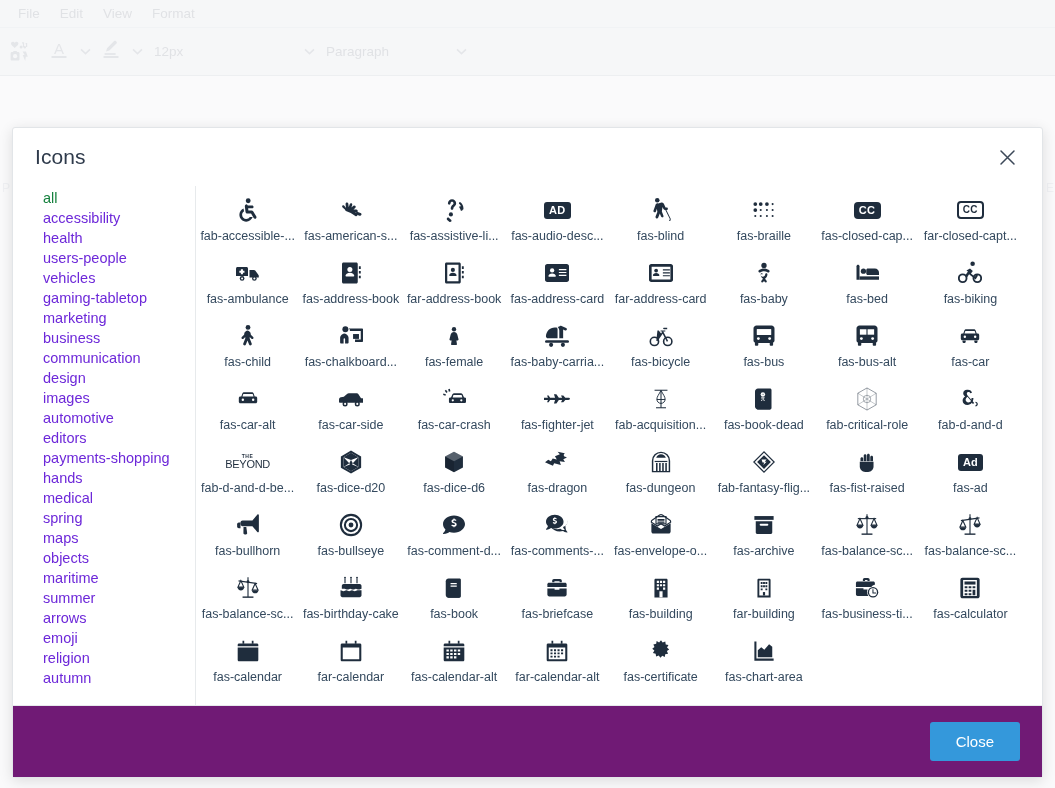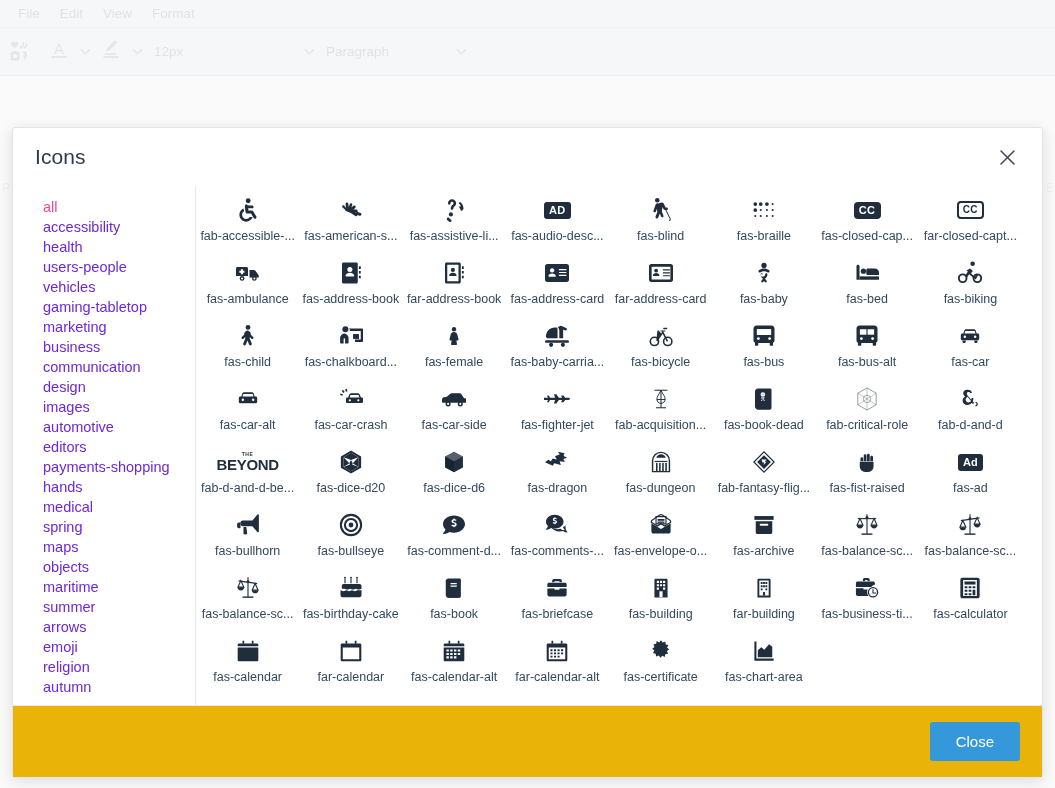--- a/index.html
+++ b/index.html
@@ -182,21 +182,21 @@
     max-width: 100%;
     padding: 0 3px;
     white-space: nowrap;
     overflow: hidden;
     text-overflow: ellipsis;
     text-align: center;
   }
 
   .modal-footer {
     flex: 0 0 72px;
-    background: #eab308;
+    background: #701a75;
     border-top: 1px solid #e7eaec;
     display: flex;
     align-items: center;
     justify-content: flex-end;
     padding: 0 22px;
   }
   #close-button {
     background: #3498db;
     color: #ffffff;
     border: none;
@@ -286,21 +286,21 @@
     <div class="modal-title">Icons</div>
     <button class="modal-close">
       <svg width="17" height="17" viewBox="0 0 17 17" fill="none" stroke="currentColor" stroke-width="1.5" stroke-linecap="round">
         <path d="M2 2 L15 15 M15 2 L2 15"></path>
       </svg>
     </button>
   </div>
 
   <div class="modal-body">
     <div id="category-pane">
-        <div class="category-item active" style="color: #ec4899; margin-top: 9px;">all</div>
+        <div class="category-item active" style="color: #15803d;">all</div>
         <div class="category-item">accessibility</div>
         <div class="category-item">health</div>
         <div class="category-item">users-people</div>
         <div class="category-item">vehicles</div>
         <div class="category-item">gaming-tabletop</div>
         <div class="category-item">marketing</div>
         <div class="category-item">business</div>
         <div class="category-item">communication</div>
         <div class="category-item">design</div>
         <div class="category-item">images</div>
@@ -581,45 +581,45 @@
                 <path d="M156 148l-18 54h236l-18-54z" fill="#fff"></path>
                 <circle cx="146" cy="270" r="26" fill="#fff"></circle>
                 <circle cx="366" cy="270" r="26" fill="#fff"></circle>
               </svg>
             </div>
             <div class="icon-label">fas-car-alt</div>
           </div>
           <div class="icon-cell">
             <div class="icon-glyph">
               <svg width="24" height="26" viewBox="0 0 512 512" fill="currentColor">
+                <path d="M492 240h-22l-48-76c-12-19-33-30-55-30H212c-17 0-34 6-47 18l-62 56-62 12c-24 5-41 26-41 50v42c0 13 11 24 24 24h480c11 0 20-9 20-20v-56c0-11-9-20-32-20z"></path>
+                <circle cx="130" cy="360" r="54"></circle>
+                <circle cx="130" cy="360" r="22" fill="#fff"></circle>
+                <circle cx="390" cy="360" r="54"></circle>
+                <circle cx="390" cy="360" r="22" fill="#fff"></circle>
+              </svg>
+            </div>
+            <div class="icon-label">fas-car-side</div>
+          </div>
+          <div class="icon-cell">
+            <div class="icon-glyph">
+              <svg width="24" height="26" viewBox="0 0 512 512" fill="currentColor">
                 <path d="M86 60l34 44-28 22-34-44z"></path>
                 <path d="M166 36l14 54-34 10-14-54z"></path>
                 <path d="M30 138l52 14-8 34-52-14z"></path>
                 <path d="M218 164c8-18 26-30 46-30h134c20 0 38 12 46 30l26 60h16c16 0 28 12 28 28v62c0 16-12 28-28 28H176c-16 0-28-12-28-28v-62c0-16 12-28 28-28h16z"></path>
                 <path d="M244 172l-16 50h206l-16-50z" fill="#fff"></path>
                 <circle cx="230" cy="284" r="24" fill="#fff"></circle>
                 <circle cx="412" cy="284" r="24" fill="#fff"></circle>
               </svg>
             </div>
             <div class="icon-label">fas-car-crash</div>
           </div>
           <div class="icon-cell">
             <div class="icon-glyph">
-              <svg width="24" height="26" viewBox="0 0 512 512" fill="currentColor">
-                <path d="M492 240h-22l-48-76c-12-19-33-30-55-30H212c-17 0-34 6-47 18l-62 56-62 12c-24 5-41 26-41 50v42c0 13 11 24 24 24h480c11 0 20-9 20-20v-56c0-11-9-20-32-20z"></path>
-                <circle cx="130" cy="360" r="54"></circle>
-                <circle cx="130" cy="360" r="22" fill="#fff"></circle>
-                <circle cx="390" cy="360" r="54"></circle>
-                <circle cx="390" cy="360" r="22" fill="#fff"></circle>
-              </svg>
-            </div>
-            <div class="icon-label">fas-car-side</div>
-          </div>
-          <div class="icon-cell">
-            <div class="icon-glyph">
               <svg width="26" height="26" viewBox="0 0 512 512" fill="currentColor">
                 <path d="M480 232h-60l-40-44h-46l24 44h-66l-48-70H196l22 70H120l-28-44H60l18 44H0v42h78l-18 44h32l28-44h98l-22 70h48l48-70h66l-24 44h46l40-44h60c18 0 32-10 32-21s-14-21-32-21z"></path>
               </svg>
             </div>
             <div class="icon-label">fas-fighter-jet</div>
           </div>
           <div class="icon-cell">
             <div class="icon-glyph">
               <svg width="22" height="26" viewBox="0 0 512 512" fill="currentColor">
                 <path d="M106 40h300v24H106z"></path>
@@ -660,21 +660,21 @@
                 <path d="M186 40c-50 0-88 34-88 82 0 32 18 56 44 78-34 22-58 52-58 94 0 58 48 100 112 100 44 0 80-20 102-50l26 30 30-24-34-40c10-22 16-48 16-76h-44c0 16-2 30-6 42l-78-92c-16-18-26-34-26-52 0-22 16-38 40-38 20 0 34 12 40 30l40-14c-10-40-44-70-96-70zm10 162l86 102c-14 20-36 32-62 32-38 0-66-26-66-60 0-30 18-54 42-74z"></path>
                 <path d="M384 320c30 0 54 24 54 54s-24 54-54 54v-30c14 0 24-10 24-24s-10-24-24-24z"></path>
               </svg>
             </div>
             <div class="icon-label">fab-d-and-d</div>
           </div>
           <div class="icon-cell">
             <div class="icon-glyph">
               <div style="display:flex;flex-direction:column;align-items:center;line-height:1;">
                 <div style="font-size:5px;font-weight:700;letter-spacing:0.6px;">THE</div>
-                <div style="font-size:15px;font-weight:700;letter-spacing:-0.3px;font-family:'Liberation Sans',sans-serif;">BEYOND</div>
+                <div style="font-size:11px;font-weight:400;letter-spacing:-0.3px;font-family:'Liberation Sans',sans-serif;">BEYOND</div>
               </div>
             </div>
             <div class="icon-label">fab-d-and-d-be...</div>
           </div>
           <div class="icon-cell">
             <div class="icon-glyph">
               <svg width="24" height="26" viewBox="0 0 512 512" fill="currentColor">
                 <path d="M256 12L40 136v240l216 124 216-124V136z"></path>
                 <path d="M256 60L98 152v208l158 92 158-92V152z" fill="#fff"></path>
                 <path d="M256 60L98 152l158 60 158-60z"></path>

